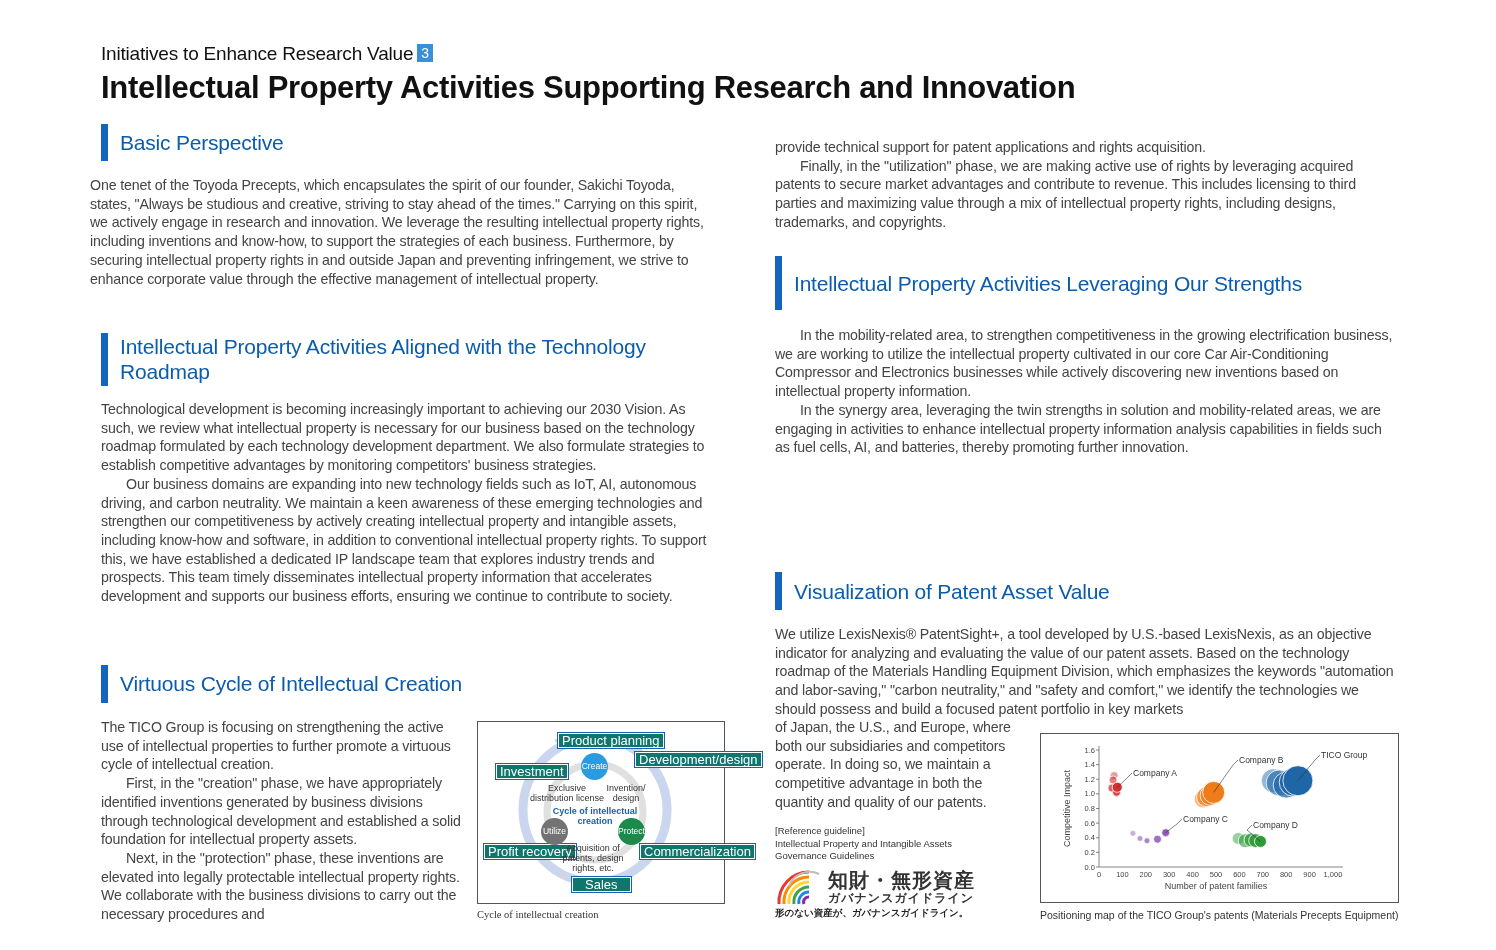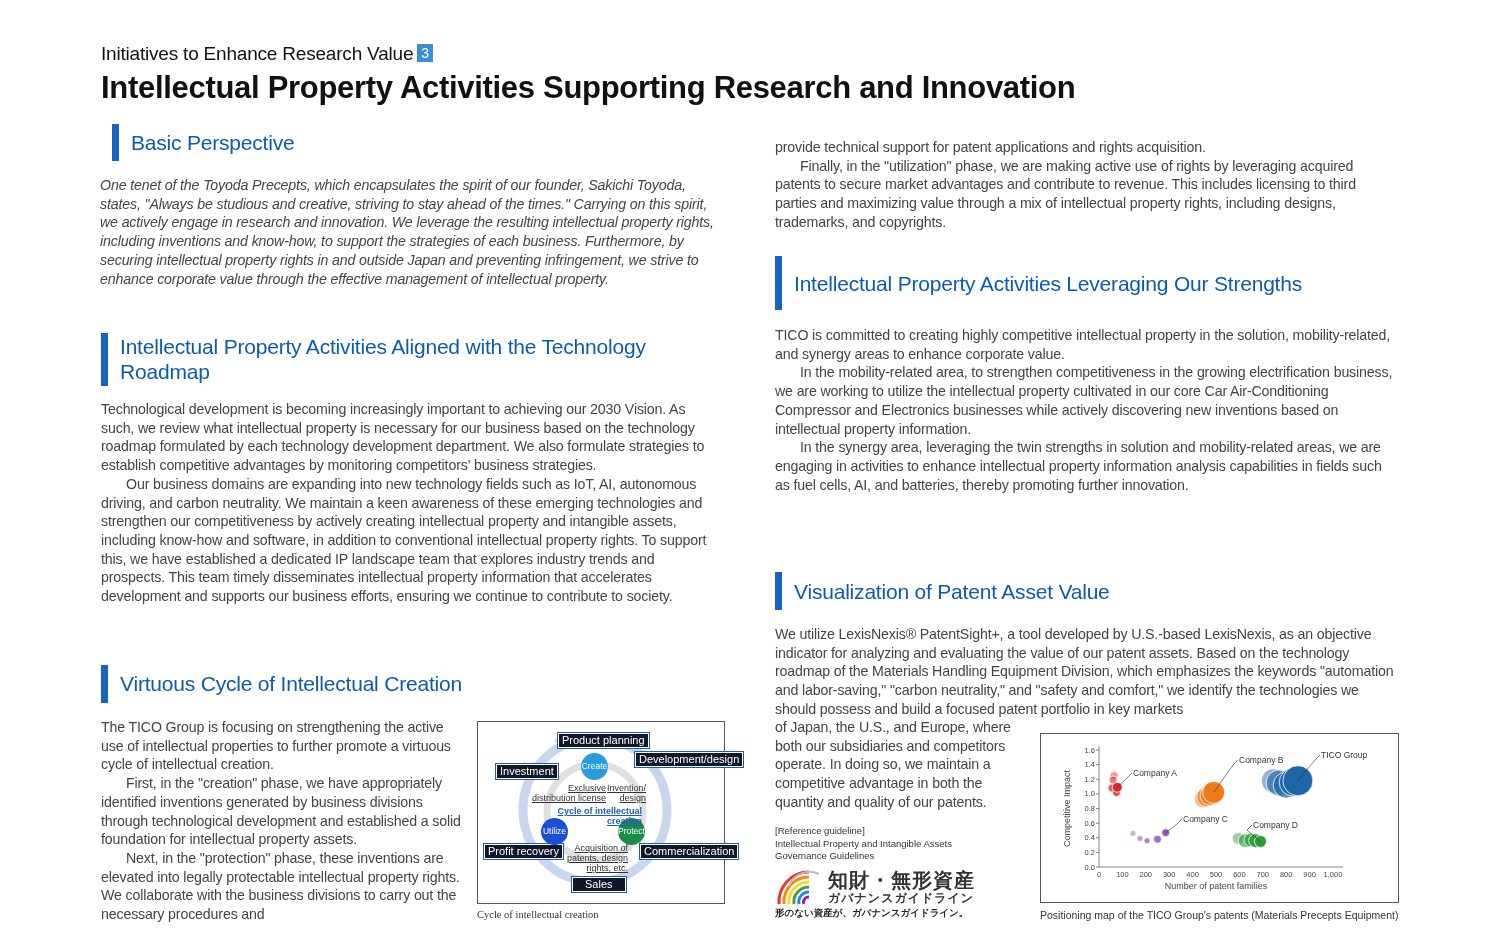--- a/index.html
+++ b/index.html
@@ -10,41 +10,41 @@
   .kicker .num { display:inline-block; background:#3a8fd6; color:#fff; font-size:14px;
                  padding:0 4px; line-height:18px; margin-left:4px; vertical-align:2px; }
   .title { left:101px; top:70px; font-size:31px; font-weight:bold; color:#111; letter-spacing:-0.3px; }
   .h2 { border-left:7px solid #1565c0; padding-left:12px; color:#0a5cad; font-size:21px;
         line-height:25px; letter-spacing:-0.2px; }
   .p { font-size:14.2px; line-height:18.7px; color:#444; letter-spacing:-0.15px; }
   .p .ind { display:block; text-indent:25px; }
   .p .blk { display:block; }
   .figbox { border:1px solid #555; background:#fff; }
   .cap { font-size:10.5px; color:#333; }
-  .pill { position:absolute; background:#0f172a; color:#fff; font-size:11px; line-height:13px;
+  .pill { position:absolute; background:#0f766e; color:#fff; font-size:13px; line-height:13px;
           padding:0 3px; border:1px solid #fff; box-shadow:0 0 0 1px #1c5fb0; white-space:nowrap; }
   .circle { position:absolute; width:27px; height:27px; border-radius:50%; color:#fff;
             font-size:8.5px; text-align:center; line-height:27px; }
-  .small { position:absolute; font-size:9px; color:#333; text-align:right; line-height:10px;text-decoration:underline; }
+  .small { position:absolute; font-size:9px; color:#333; text-align:center; line-height:10px; }
   .ref { font-size:9.5px; color:#333; line-height:12.5px; }
   .jp1 { font-size:20px; font-weight:bold; color:#333; letter-spacing:1px; }
   .jp2 { font-size:12px; font-weight:bold; color:#333; letter-spacing:1px; }
   .jp3 { font-size:9.5px; font-weight:bold; color:#222; }
   svg text { font-family:"Liberation Sans", sans-serif; }
 </style>
 </head>
 <body>
 
 <div class="abs kicker">
   <span>Initiatives to Enhance Research Value</span><span class="num">3</span>
 </div>
 <div class="abs title">Intellectual Property Activities Supporting Research and Innovation</div>
 
-<div class="abs h2" style="left:112px; top:124px; width:600px; height:37px; line-height:37px;">Basic Perspective</div>
-<div class="abs p" style="left:100px; top:176px; width:628px;font-style:italic;">
+<div class="abs h2" style="left:101px; top:124px; width:600px; height:37px; line-height:37px;">Basic Perspective</div>
+<div class="abs p" style="left:90px; top:176px; width:628px;">
   <span class="blk">One tenet of the Toyoda Precepts, which encapsulates the spirit of our founder, Sakichi Toyoda, states, "Always be studious and creative, striving to stay ahead of the times." Carrying on this spirit, we actively engage in research and innovation. We leverage the resulting intellectual property rights, including inventions and know-how, to support the strategies of each business. Furthermore, by securing intellectual property rights in and outside Japan and preventing infringement, we strive to enhance corporate value through the effective management of intellectual property.</span>
 </div>
 
 <div class="abs h2" style="left:101px; top:333px; width:600px; padding-top:1px; padding-bottom:2px;">Intellectual Property Activities Aligned with the Technology Roadmap</div>
 <div class="abs p" style="left:101px; top:400px; width:620px;">
   <span class="blk">Technological development is becoming increasingly important to achieving our 2030 Vision. As such, we review what intellectual property is necessary for our business based on the technology roadmap formulated by each technology development department. We also formulate strategies to establish competitive advantages by monitoring competitors' business strategies.</span>
   <span class="ind">Our business domains are expanding into new technology fields such as IoT, AI, autonomous driving, and carbon neutrality. We maintain a keen awareness of these emerging technologies and strengthen our competitiveness by actively creating intellectual property and intangible assets, including know-how and software, in addition to conventional intellectual property rights. To support this, we have established a dedicated IP landscape team that explores industry trends and prospects. This team timely disseminates intellectual property information that accelerates development and supports our business efforts, ensuring we continue to contribute to society.</span>
 </div>
 
 <div class="abs h2" style="left:101px; top:665px; width:600px; height:38px; line-height:38px;">Virtuous Cycle of Intellectual Creation</div>
@@ -62,40 +62,39 @@
   </svg>
   <div class="pill" style="left:80px; top:11px;">Product planning</div>
   <div class="pill" style="left:157px; top:30px;">Development/design</div>
   <div class="pill" style="left:162px; top:122px;">Commercialization</div>
   <div class="pill" style="left:94px; top:155px; padding:0 12px;">Sales</div>
   <div class="pill" style="left:6px; top:122px;">Profit recovery</div>
   <div class="pill" style="left:18px; top:42px;">Investment</div>
 
   <div class="circle" style="left:103px; top:31px; background:#2a9be0;">Create</div>
   <div class="circle" style="left:140px; top:96px; background:#1c8a4b;">Protect</div>
-  <div class="circle" style="left:63px; top:96px; background:#1d4ed8;">Utilize</div>
+  <div class="circle" style="left:63px; top:96px; background:#737373;">Utilize</div>
 
   <div class="small" style="left:50px; top:61px; width:78px;">Exclusive distribution license</div>
   <div class="small" style="left:128px; top:61px; width:40px;">Invention/ design</div>
   <div class="small" style="left:70px; top:84px; width:94px; color:#1c5fb0; font-weight:bold;">
     <span>Cycle of intellectual</span><br>
     <span>creation</span>
   </div>
   <div class="small" style="left:80px; top:121px; width:70px;">Acquisition of patents, design rights, etc.</div>
 </div>
 <div class="abs cap" style="left:477px; top:909px;font-family:Liberation Serif, serif;">Cycle of intellectual creation</div>
 
 <div class="abs p" style="left:775px; top:138px; width:625px;">
   <span class="blk">provide technical support for patent applications and rights acquisition.</span>
   <span class="ind">Finally, in the "utilization" phase, we are making active use of rights by leveraging acquired patents to secure market advantages and contribute to revenue. This includes licensing to third parties and maximizing value through a mix of intellectual property rights, including designs, trademarks, and copyrights.</span>
 </div>
 
 <div class="abs h2" style="left:775px; top:256px; width:600px; height:54px; line-height:56px;">Intellectual Property Activities Leveraging Our Strengths</div>
 <div class="abs p" style="left:775px; top:326px; width:625px;">
-  <span class="blk">TICO is committed to creating highly competitive intellectual property in the solution, mobility-related, and synergy areas to enhance corporate value.</span>
   <span class="ind">In the mobility-related area, to strengthen competitiveness in the growing electrification business, we are working to utilize the intellectual property cultivated in our core Car Air-Conditioning Compressor and Electronics businesses while actively discovering new inventions based on intellectual property information.</span>
   <span class="ind">In the synergy area, leveraging the twin strengths in solution and mobility-related areas, we are engaging in activities to enhance intellectual property information analysis capabilities in fields such as fuel cells, AI, and batteries, thereby promoting further innovation.</span>
 </div>
 
 <div class="abs h2" style="left:775px; top:572px; width:600px; height:38px; line-height:40px;">Visualization of Patent Asset Value</div>
 <div class="abs p" style="left:775px; top:625px; width:625px;">We utilize LexisNexis® PatentSight+, a tool developed by U.S.-based LexisNexis, as an objective indicator for analyzing and evaluating the value of our patent assets. Based on the technology roadmap of the Materials Handling Equipment Division, which emphasizes the keywords "automation and labor-saving," "carbon neutrality," and "safety and comfort," we identify the technologies we should possess and build a focused patent portfolio in key markets</div>
 <div class="abs p" style="left:775px; top:718px; width:255px;">of Japan, the U.S., and Europe, where both our subsidiaries and competitors operate. In doing so, we maintain a competitive advantage in both the quantity and quality of our patents.</div>
 
 <div class="abs ref" style="left:775px; top:825px; width:260px;">
   <div>[Reference guideline]</div>

